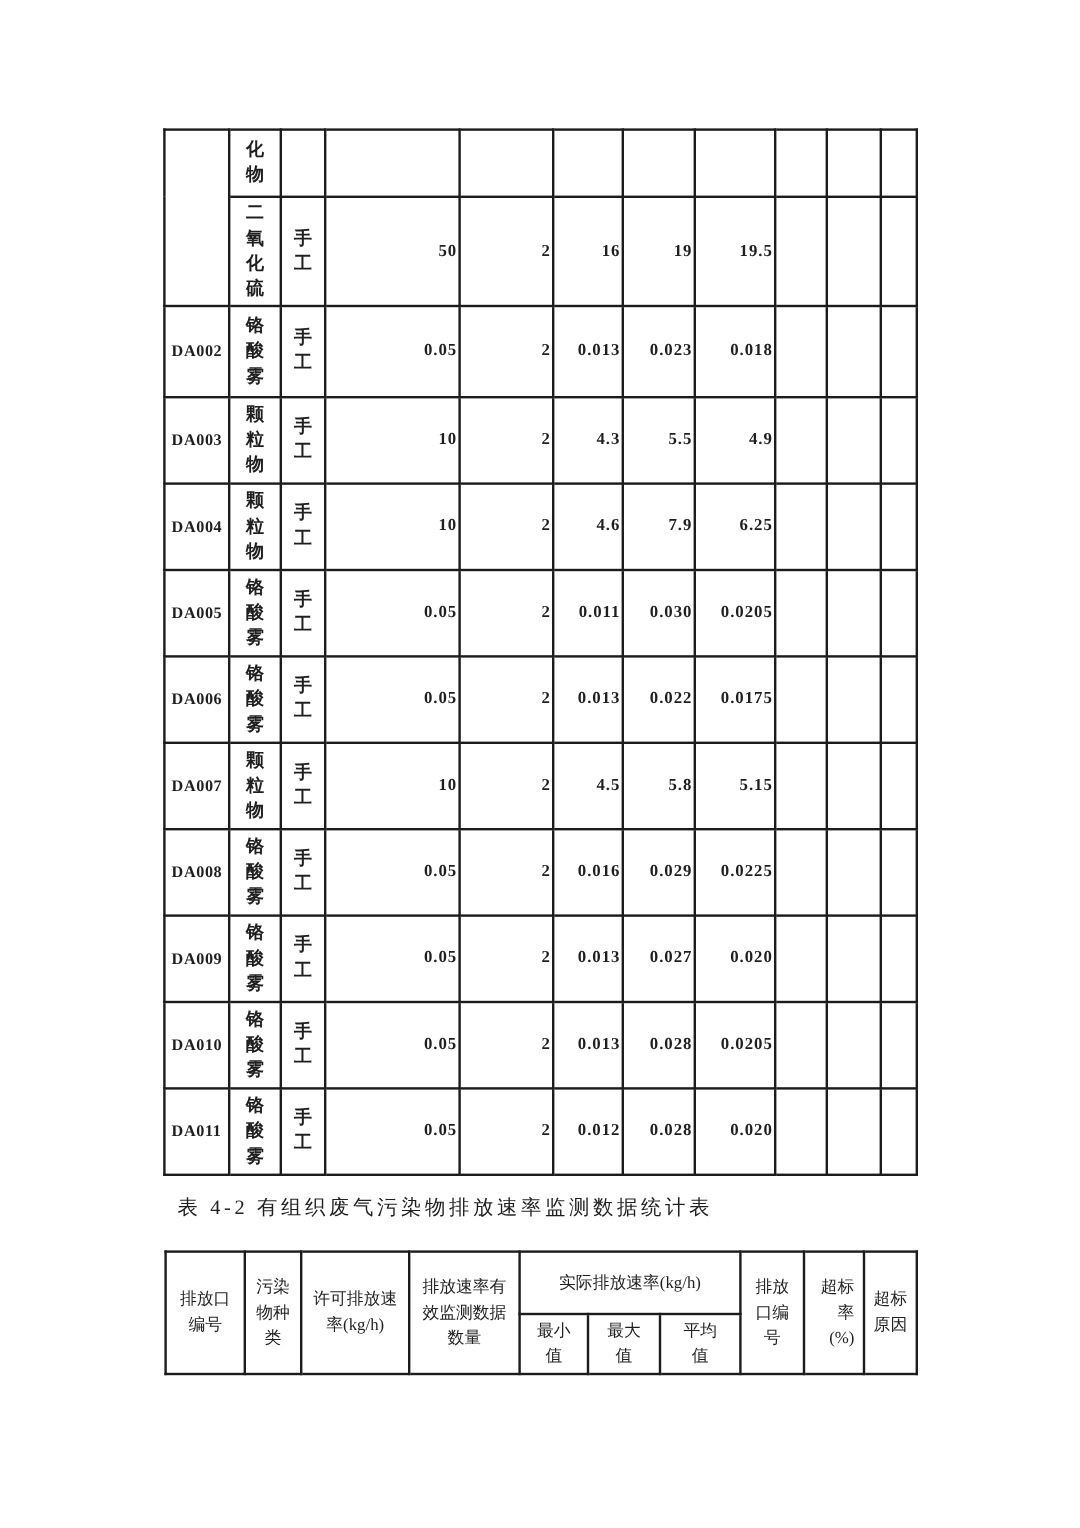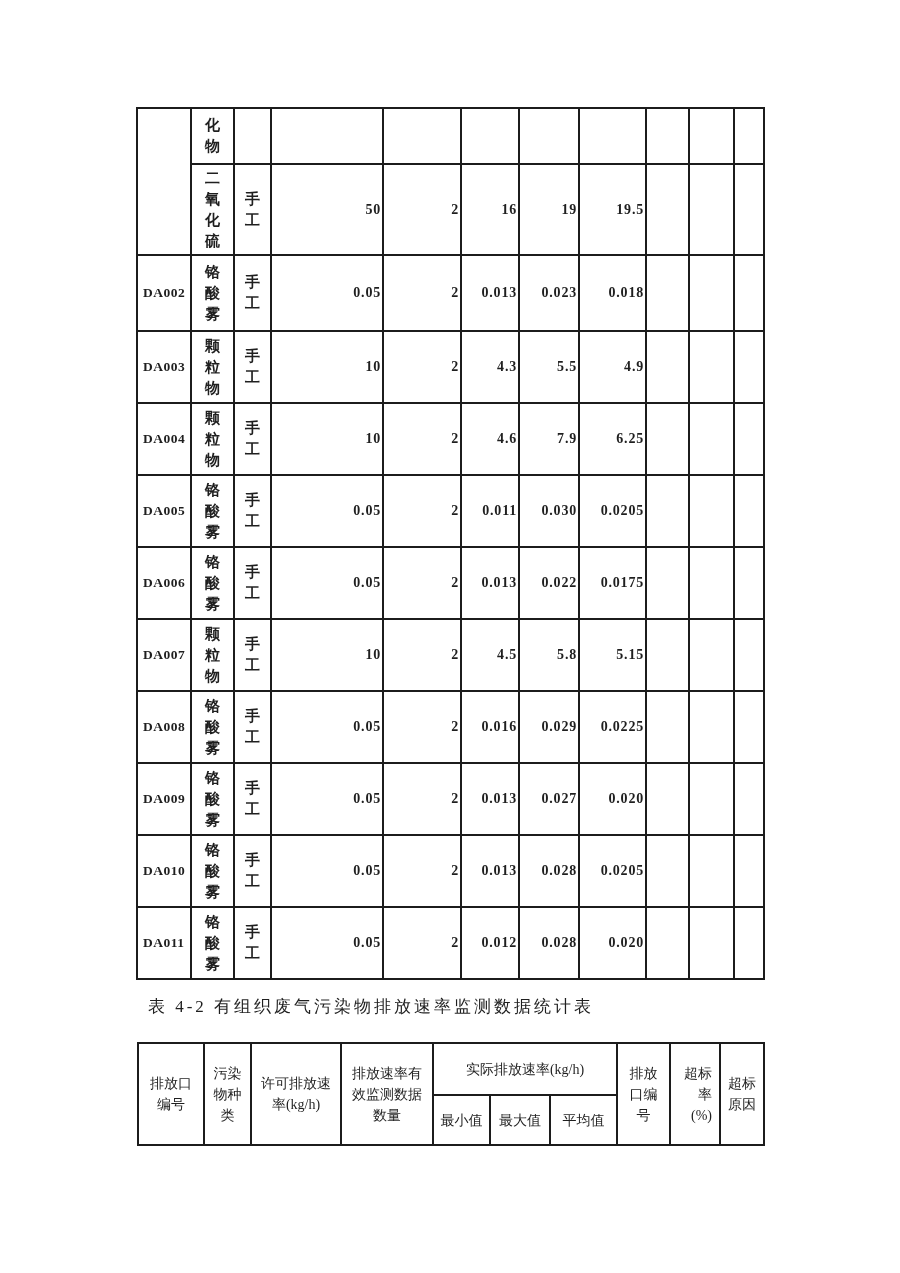--- a/index.html
+++ b/index.html
@@ -31,21 +31,21 @@
   
   .t2 { left:137px; top:1042px; width:626px; }
   .t2 td { text-align:center; line-height:1.5; word-break:break-all; font-size:14px; }
   .t2 tr.r1 { height:52px; }
   .t2 tr.r2 { height:50px; }
   .t2 td.h0 { padding:0 7px; }
   .t2 td.h1 { padding:0 7px; }
   .t2 td.h2 { padding:0 5px; }
   .t2 td.h3 { padding:0 6px; }
   .t2 td.h4 { padding:0 2px; }
-  .t2 td.sub { padding:0 2px; }
+  .t2 td.sub { padding:0 12px; }
   .t2 td.h7 { padding:0 9px; }
   .t2 td.h8 { padding:0 7px;text-align:right; }
   .t2 td.h9 { padding:0 5px; }
 </style>
 </head>
 <body>
 
 <div class="page">
 
   <table class="t1">

